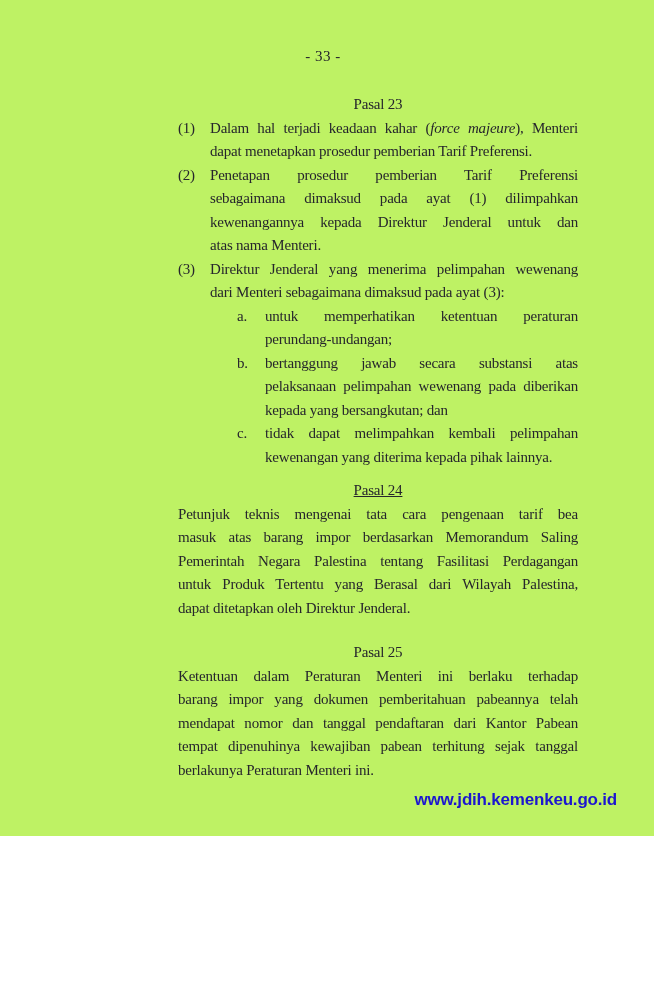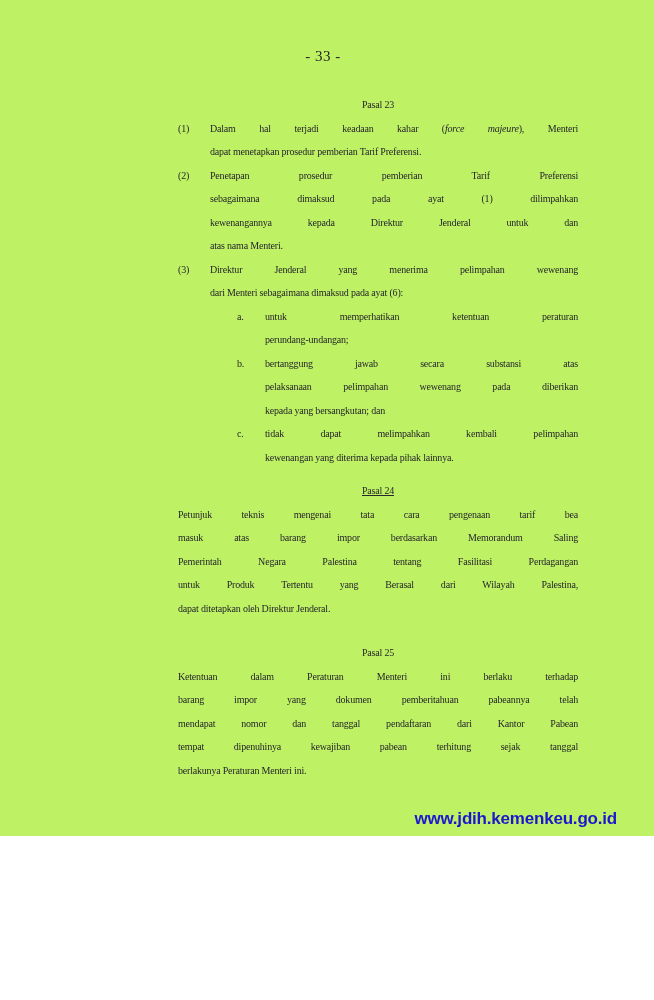--- a/index.html
+++ b/index.html
@@ -19,42 +19,42 @@
     padding-top: 46px;
     text-align: center;
     font-size: 15px;
     line-height: 20px;
     letter-spacing: 0.5px;
     transform: translateX(-4px);
   }
   .col {
     width: 400px;
     margin-left: 178px;
-    font-size: 10px;
+    font-size: 15px;
     line-height: 23.5px;
     letter-spacing: -0.2px;
   }
   .heading { text-align: center; }
   .h23 { margin-top: 27px; }
   .h24 { margin-top: 10px; text-decoration: underline; }
   .h25 { margin-top: 21px; }
   .item { display: flex; }
   .item .marker { width: 32px; flex: none; }
   .item .itembody { flex: 1; min-width: 0; }
   .subitem { display: flex; margin-left: 59px; }
   .subitem .marker { width: 28px; flex: none; }
   .subitem .itembody { flex: 1; min-width: 0; }
   .tl { text-align: justify; text-align-last: justify; }
   .tl-last { text-align: justify; text-align-last: left; }
   .bab { margin-top: 13px; text-align: center; line-height: 25px; }
   em { font-style: italic; }
   .sig-svg { position: absolute; left: 505px; top: 915px; }
   .jdih {
     position: absolute;
-    right: 37px; bottom: 7px;
+    right: 37px; bottom: 26px;
     font-family: "Liberation Sans", sans-serif;
     font-weight: bold;
     font-size: 17px;
     letter-spacing: -0.2px;
     color: #1c16cf;
     text-align: center;
   }
 </style>
 </head>
 <body>
@@ -82,21 +82,21 @@
           <div class="tl">sebagaimana dimaksud pada ayat (1) dilimpahkan</div>
           <div class="tl">kewenangannya kepada Direktur Jenderal untuk dan</div>
           <div class="tl tl-last">atas nama Menteri.</div>
         </div>
     </div>
 
     <div class="item">
       <div class="marker">(3)</div>
       <div class="itembody">
           <div class="tl">Direktur Jenderal yang menerima pelimpahan wewenang</div>
-          <div class="tl tl-last">dari Menteri sebagaimana dimaksud pada ayat (6):</div>
+          <div class="tl tl-last">dari Menteri sebagaimana dimaksud pada ayat (3):</div>
         </div>
     </div>
 
     <div class="subitem">
       <div class="marker">a.</div>
       <div class="itembody">
           <div class="tl">untuk memperhatikan ketentuan peraturan</div>
           <div class="tl tl-last">perundang-undangan;</div>
         </div>
     </div>

